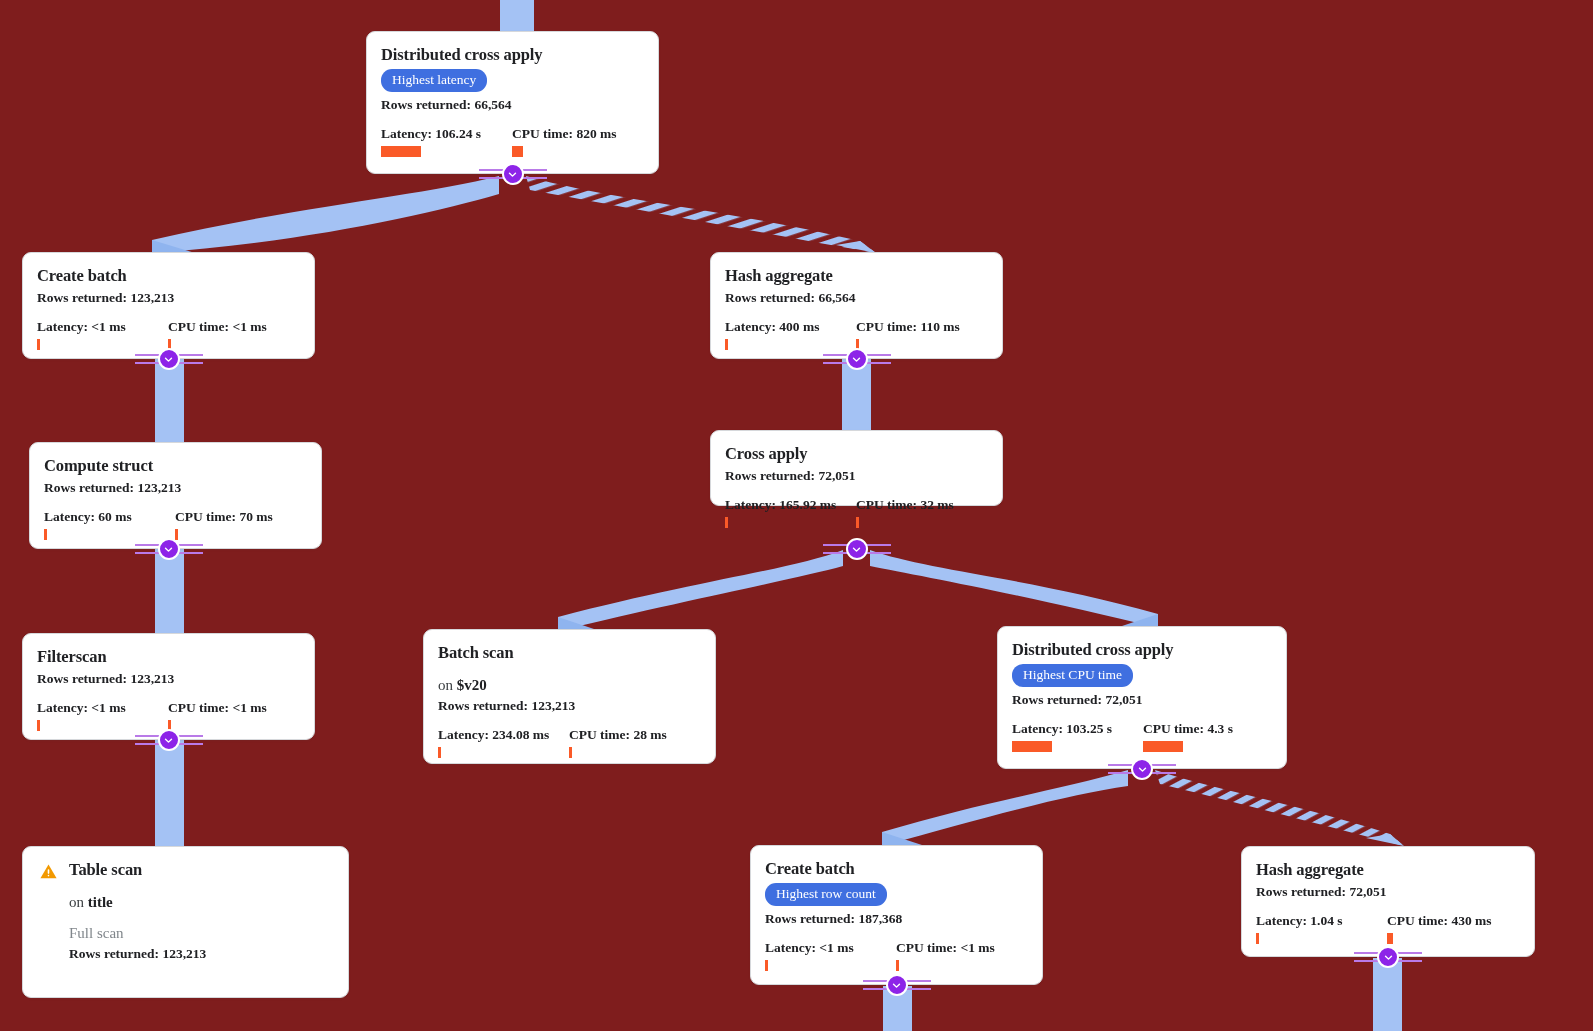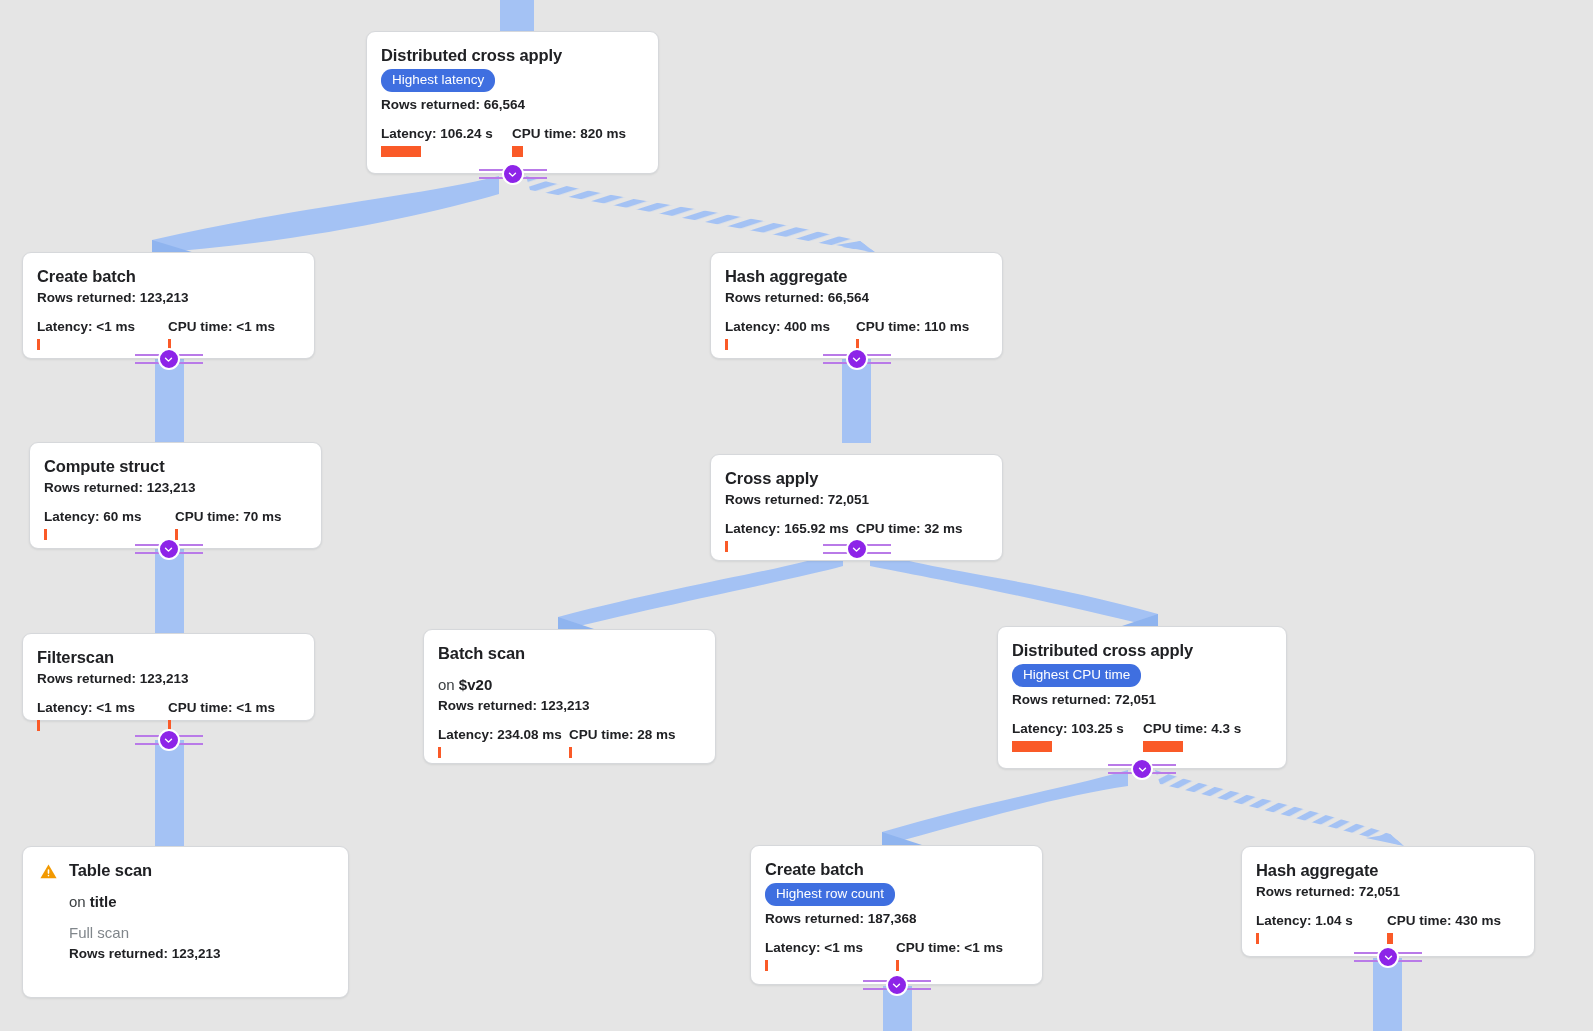--- a/index.html
+++ b/index.html
@@ -4,22 +4,22 @@
 <style>
   html, body {
     margin: 0;
     padding: 0;
     background: #f8f9fa;
   }
   #canvas {
     position: relative;
     width: 1593px;
     height: 1031px;
-    background: #e5e5e5;
-    font-family: Liberation Sans, sans-serif;
+    background: #7f1d1d;
+    font-family: Liberation Serif, serif;
     overflow: hidden;
   }
   #edge-layer {
     position: absolute;
     left: 0; top: 0;
     width: 1593px;
     height: 1031px;
     pointer-events: none;
   }
   #node-layer {
@@ -287,21 +287,21 @@
         <div class="rail r1"></div>
         <div class="rail r2"></div>
       </div>
       <div class="toggle" style="left: 157.5px; top: 538px;">
         <span>
           <svg viewBox="0 0 24 24" width="13" height="13">
             <path d="M6.5 9.5 L12 15 L17.5 9.5" fill="none" stroke="#ffffff" stroke-width="2.6" stroke-linecap="round" stroke-linejoin="round"></path>
           </svg>
         </span>
       </div>
-      <div class="node" style="left: 710px; top: 454px; width: 293px; height: 107px;">
+      <div class="node" style="left: 710px; top: 430px; width: 293px; height: 76px;">
         <div class="node-title">Cross apply</div>
         <div class="rows">Rows returned: 72,051</div>
         <div class="metrics">
           <div class="metric" style="width:131px">
             <div class="metric-label">Latency: 165.92 ms</div>
             <div class="metric-bar" style="width:3px"></div>
           </div>
           <div class="metric">
             <div class="metric-label">CPU time: 32 ms</div>
             <div class="metric-bar" style="width:3px"></div>
@@ -312,21 +312,21 @@
         <div class="rail r1"></div>
         <div class="rail r2"></div>
       </div>
       <div class="toggle" style="left: 845.5px; top: 538px;">
         <span>
           <svg viewBox="0 0 24 24" width="13" height="13">
             <path d="M6.5 9.5 L12 15 L17.5 9.5" fill="none" stroke="#ffffff" stroke-width="2.6" stroke-linecap="round" stroke-linejoin="round"></path>
           </svg>
         </span>
       </div>
-      <div class="node" style="left: 22px; top: 633px; width: 293px; height: 88px;">
+      <div class="node" style="left: 22px; top: 633px; width: 293px; height: 107px;">
         <div class="node-title">Filterscan</div>
         <div class="rows">Rows returned: 123,213</div>
         <div class="metrics">
           <div class="metric" style="width:131px">
             <div class="metric-label">Latency: &lt;1 ms</div>
             <div class="metric-bar" style="width:3px"></div>
           </div>
           <div class="metric">
             <div class="metric-label">CPU time: &lt;1 ms</div>
             <div class="metric-bar" style="width:3px"></div>

